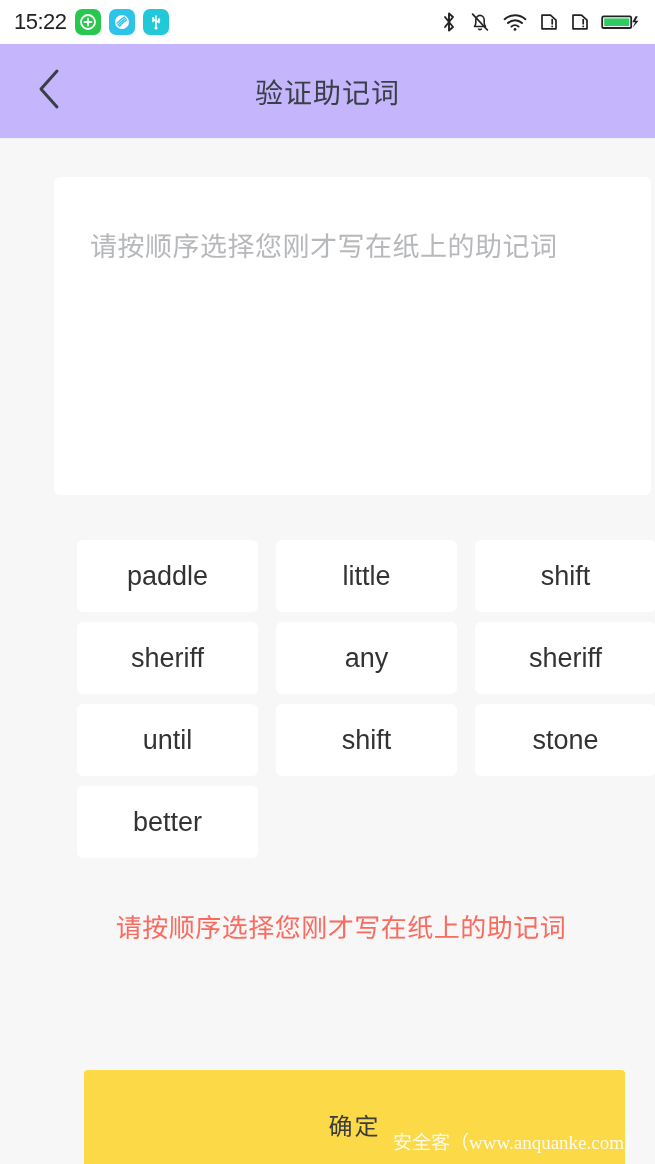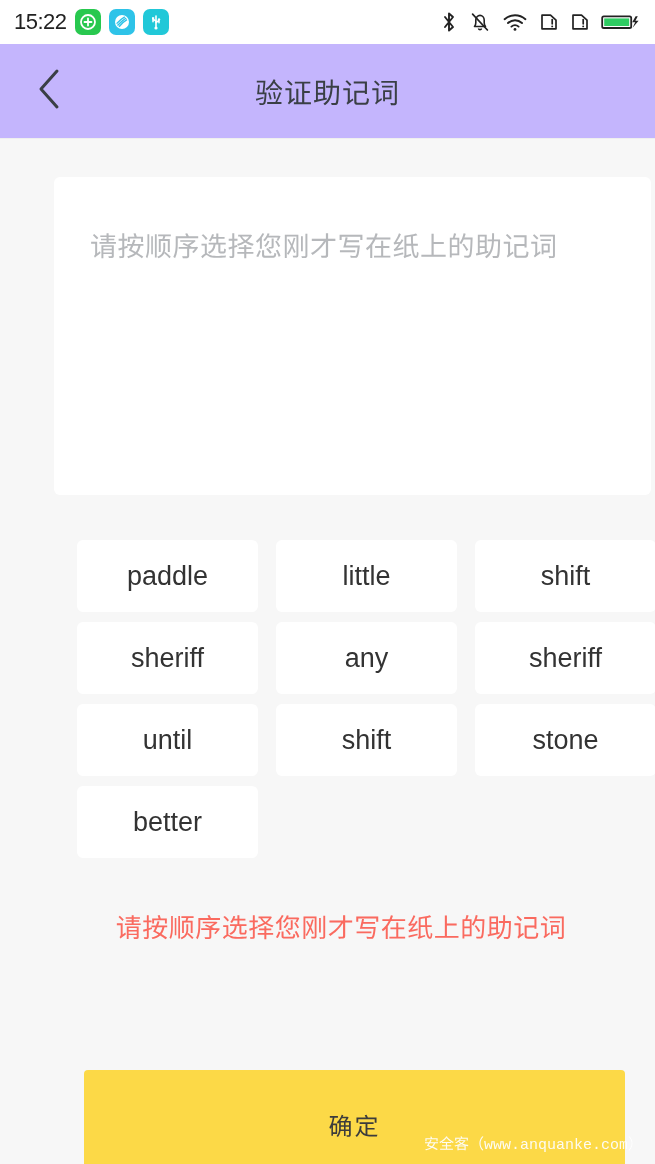--- a/index.html
+++ b/index.html
@@ -188,24 +188,24 @@
     display: flex;
     align-items: center;
     justify-content: center;
   }
 
   
   .watermark {
     position: absolute;
     right: 12px;
     bottom: 10px;
-    font-size: 15px;
+    font-size: 19px;
     color: #ffffff;
     opacity: 0.92;
-    font-family: Liberation Mono, monospace;
+    font-family: Liberation Serif, serif;
     white-space: nowrap;
     pointer-events: none;
     text-shadow: 0 0 1px rgba(0,0,0,0.05);
   }
 </style>
 </head>
 <body>
 
 <div class="screen">
 

